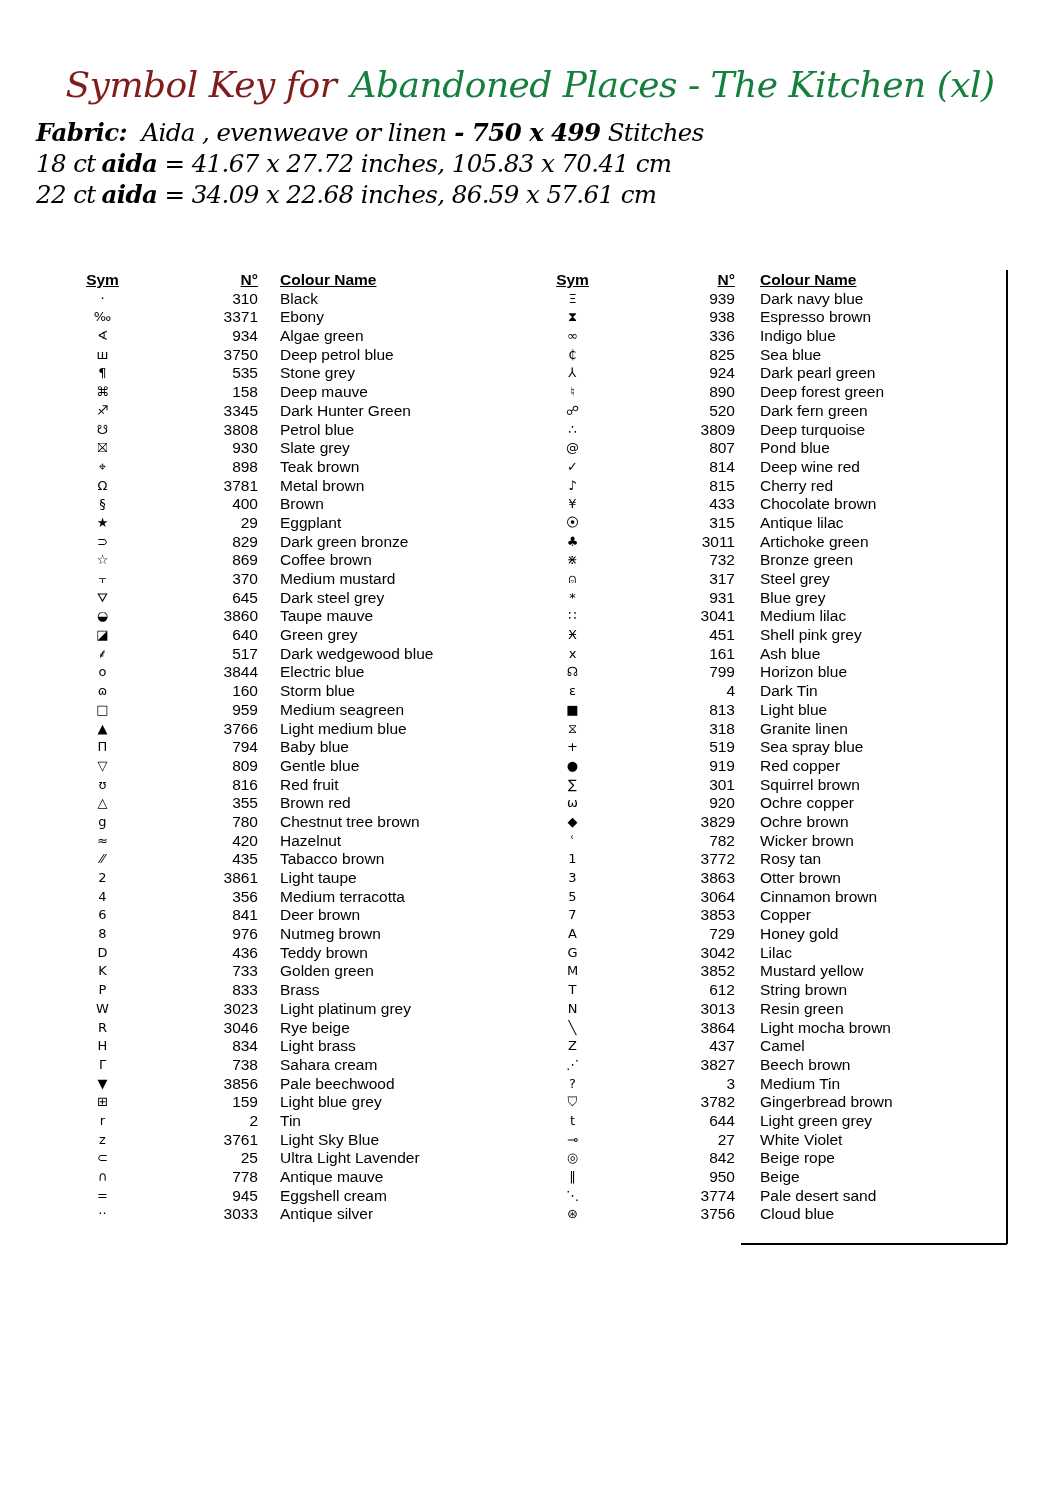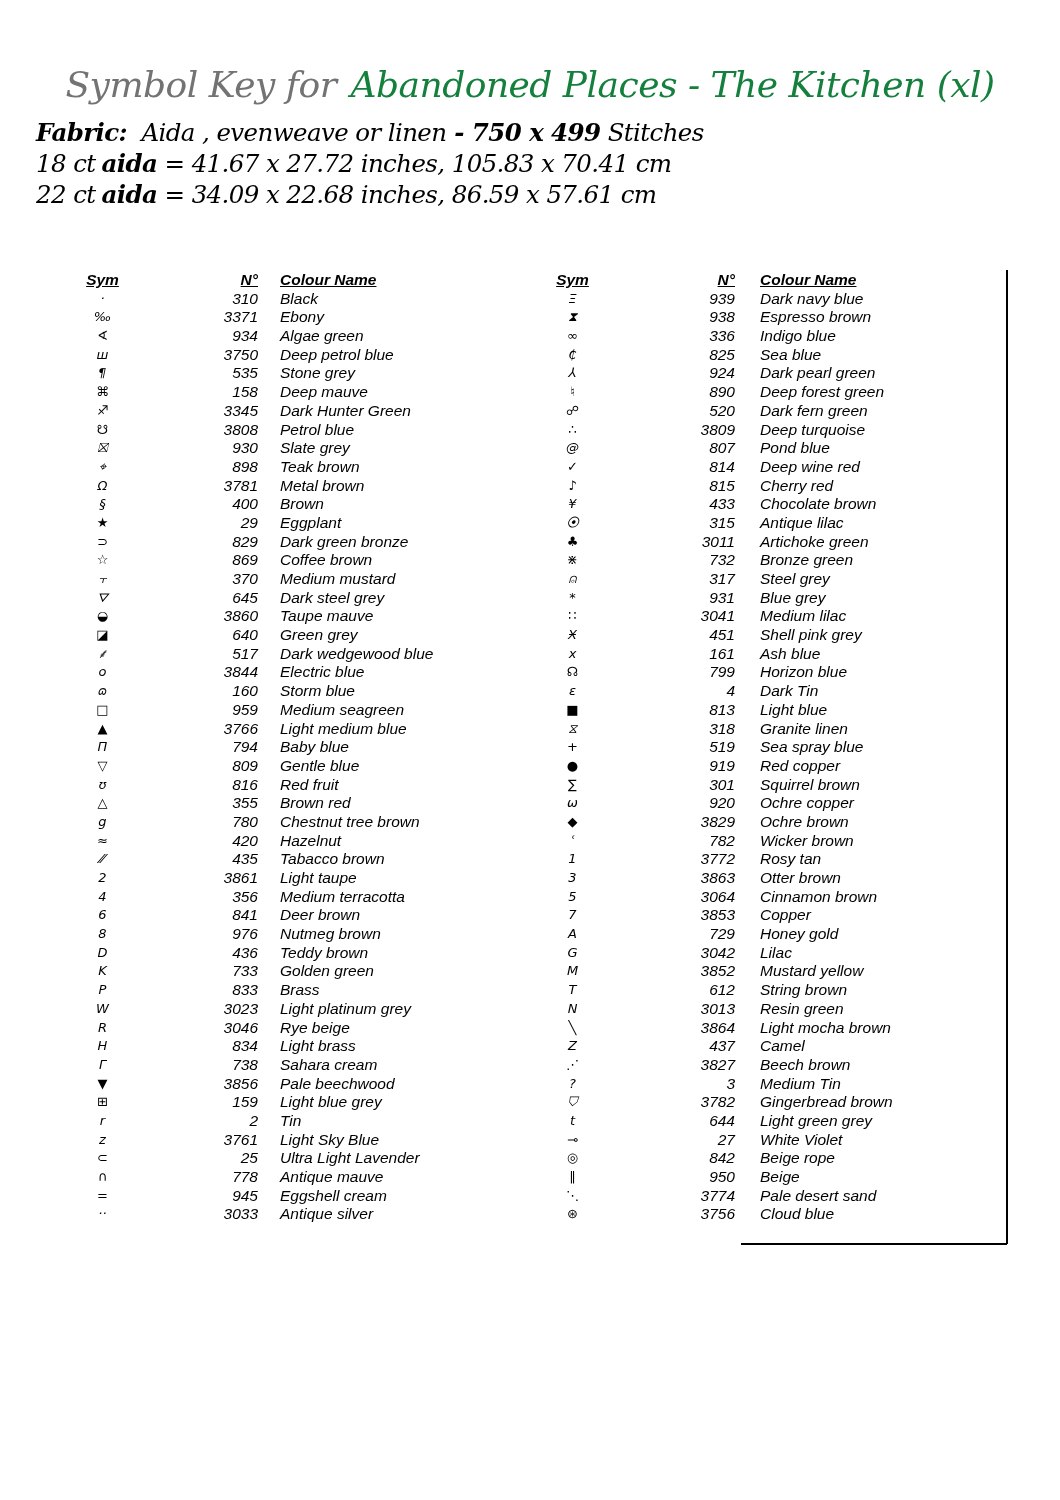--- a/index.html
+++ b/index.html
@@ -2,31 +2,31 @@
 <html><head>
   <meta charset="utf-8">
   <style>
     html, body { margin: 0; padding: 0; background: #ffffff; }
     body { width: 1060px; height: 1500px; position: relative; overflow: hidden; color: #000; }
     .title {
       position: absolute; left: 0; top: 60px; width: 1060px; text-align: center;
       font-family: "DejaVu Serif", serif; font-style: italic; font-size: 36px; line-height: 50px;
       letter-spacing: -0.5px;
     }
-    .title .t-black { color: #737373; }
+    .title .t-black { color: #7f1d1d; }
     .title .t-red { color: #15803d; margin-left: 14px; }
     .fabric {
       position: absolute; left: 36px; top: 118px; width: 1000px;
       font-family: "DejaVu Serif", serif; font-style: italic; font-size: 24.5px; line-height: 30.8px;
       letter-spacing: -0.6px;
     }
     .fabric .line { white-space: nowrap; }
     .fabric b { font-weight: bold; }
     .table {
-      position: absolute; top: 271px; font-family: "Liberation Sans", sans-serif; font-size: 15.5px; font-style: italic;
+      position: absolute; top: 271px; font-family: "Liberation Sans", sans-serif; font-size: 15.5px;
     }
     .table.left { left: 70px; width: 420px; }
     .table.right { left: 540px; width: 470px; }
     .row { position: relative; height: 18.7px; line-height: 18.7px; }
     .cell { position: absolute; top: 0; white-space: nowrap; }
     .sym { width: 65px; text-align: center; left: 0; font-family: "DejaVu Sans", sans-serif; font-size: 13px; }
     .num { right: 0; text-align: right; }
     .table.left .num { left: 100px; width: 88px; }
     .table.right .num { left: 100px; width: 95px; }
     .table.left .name { left: 210px; }

